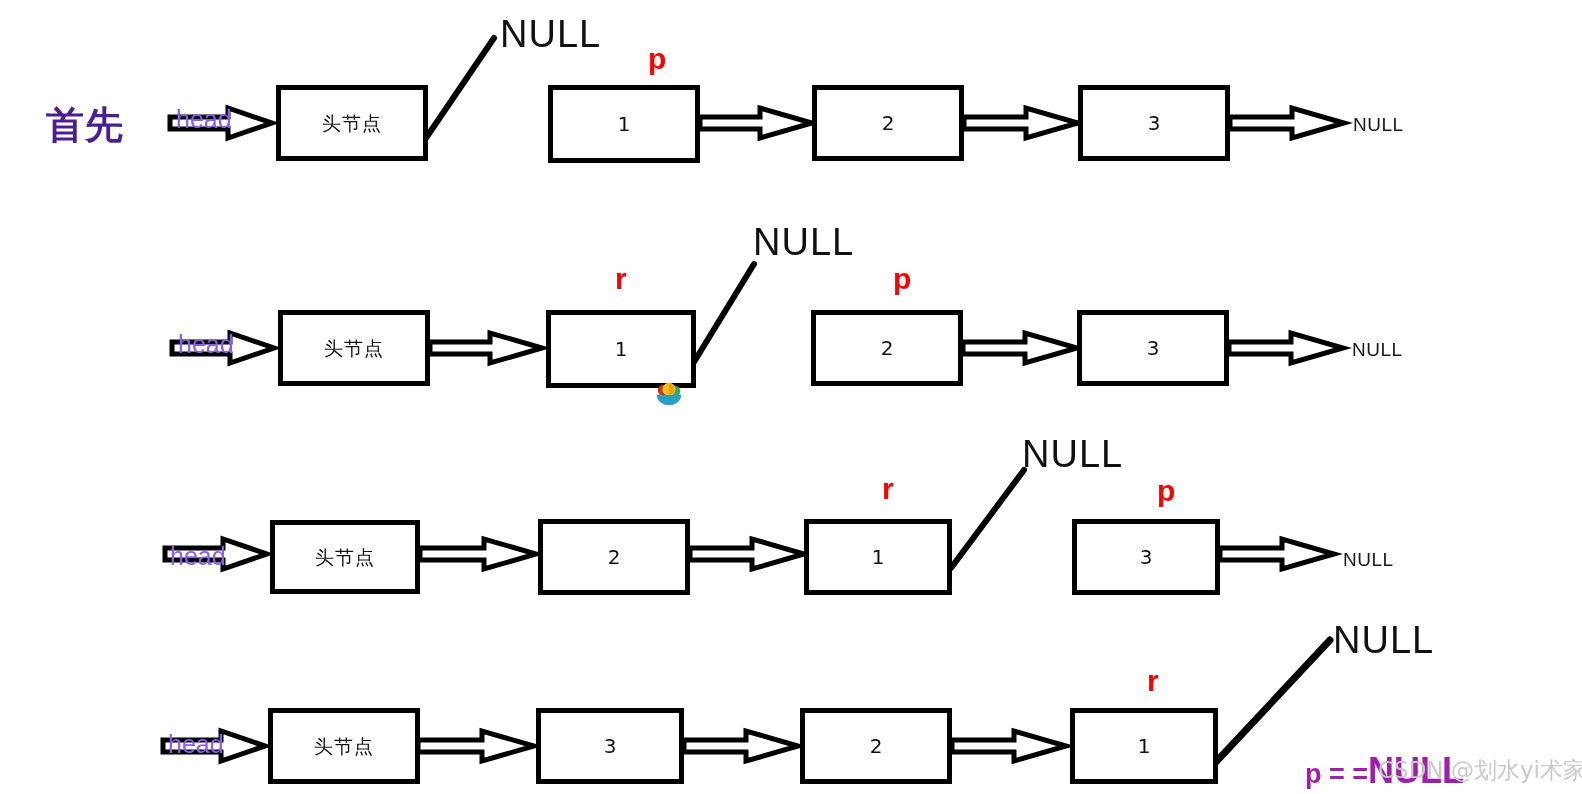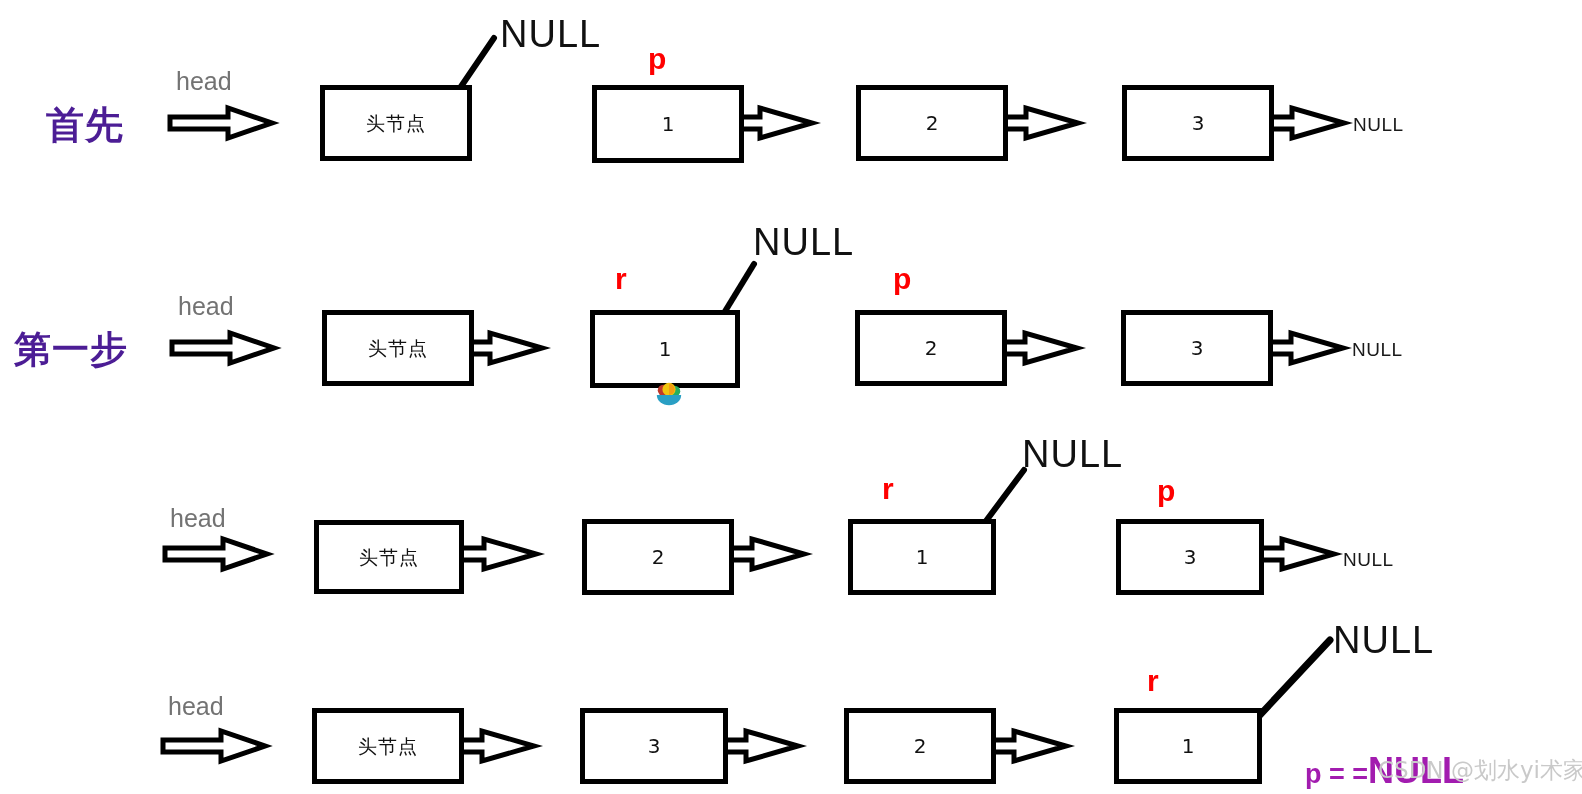--- a/index.html
+++ b/index.html
@@ -22,36 +22,37 @@
     white-space:nowrap;
     letter-spacing:1px;
   }
 
   
   .node{
     position:absolute;
     border:5px solid #000;
     background:#fff;
     box-sizing:border-box;
-    display:flex;align-items:center;justify-content:center;margin-left:44px;
+    display:flex;align-items:center;justify-content:center;
   }
   .node span{
     font-family:"DejaVu Sans","Liberation Sans",sans-serif;
     color:#111;
     font-size:20px;
     line-height:1;
   }
   .node.cjk span{font-size:19px;letter-spacing:1px;}
 
   
   .head-tag{
     position:absolute;
     font-family:"Liberation Sans",sans-serif;
     font-size:25px;
-    color:#737373;
+    color:#8b5cf6;
+    margin-top:38px;
   }
 
   
   .ptr{
     position:absolute;
     color:#ff0000;
     font-family:"Liberation Sans",sans-serif;
     font-weight:bold;
     font-size:30px;
     line-height:1;
@@ -196,21 +197,20 @@
     </div>
 
     <div class="ptr" style="left:648px;top:44px;">p</div>
 
     <div class="null-big" style="left:500px;top:13px;">NULL</div>
 
     <div class="null-end" style="left:1353px;top:114px;">NULL</div>
   </div>
 
   <div class="row" style="top:225px;height:200px;">
-    <div class="step-label" style="left:14px;top:100px;font-size:37px;">第一步</div>
 
     <div class="head-tag" style="left:178px;top:67px;">head</div>
 
     <div class="node cjk" style="left:278px;top:85px;width:152px;height:76px;">
       <span>头节点</span>
     </div>
 
     <div class="node" style="left:546px;top:85px;width:150px;height:78px;">
       <span>1</span>
     </div>

